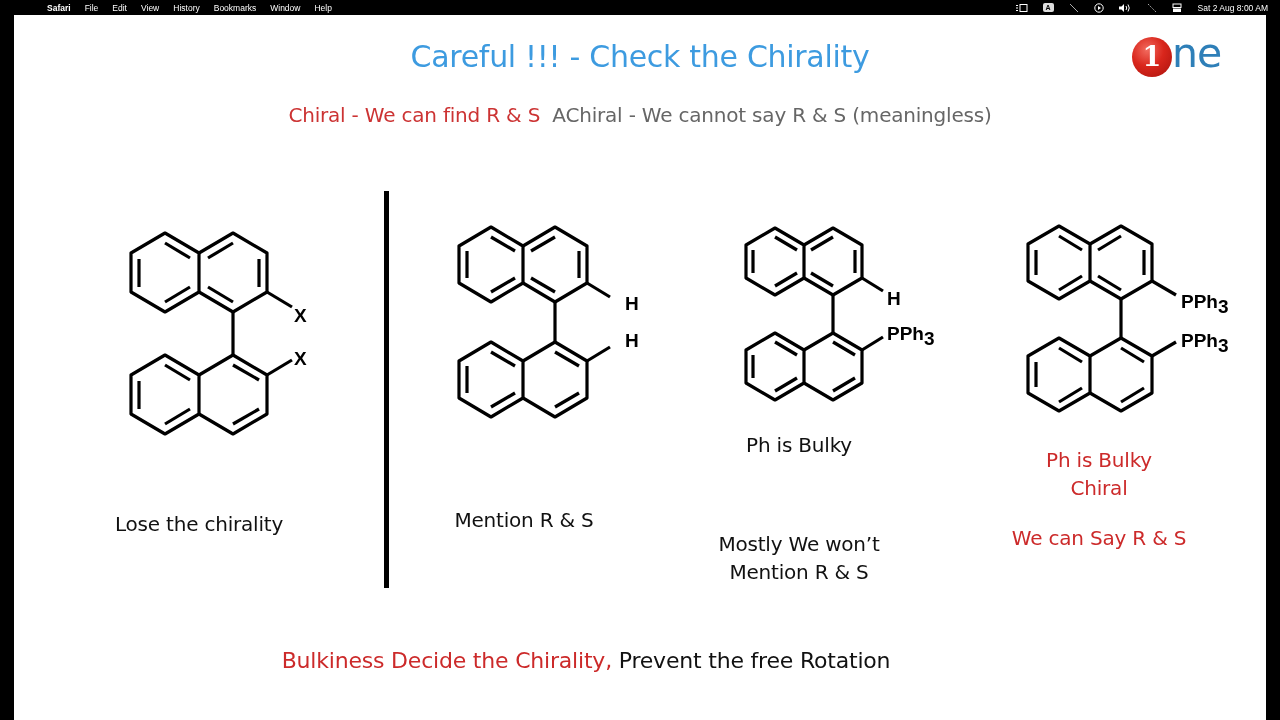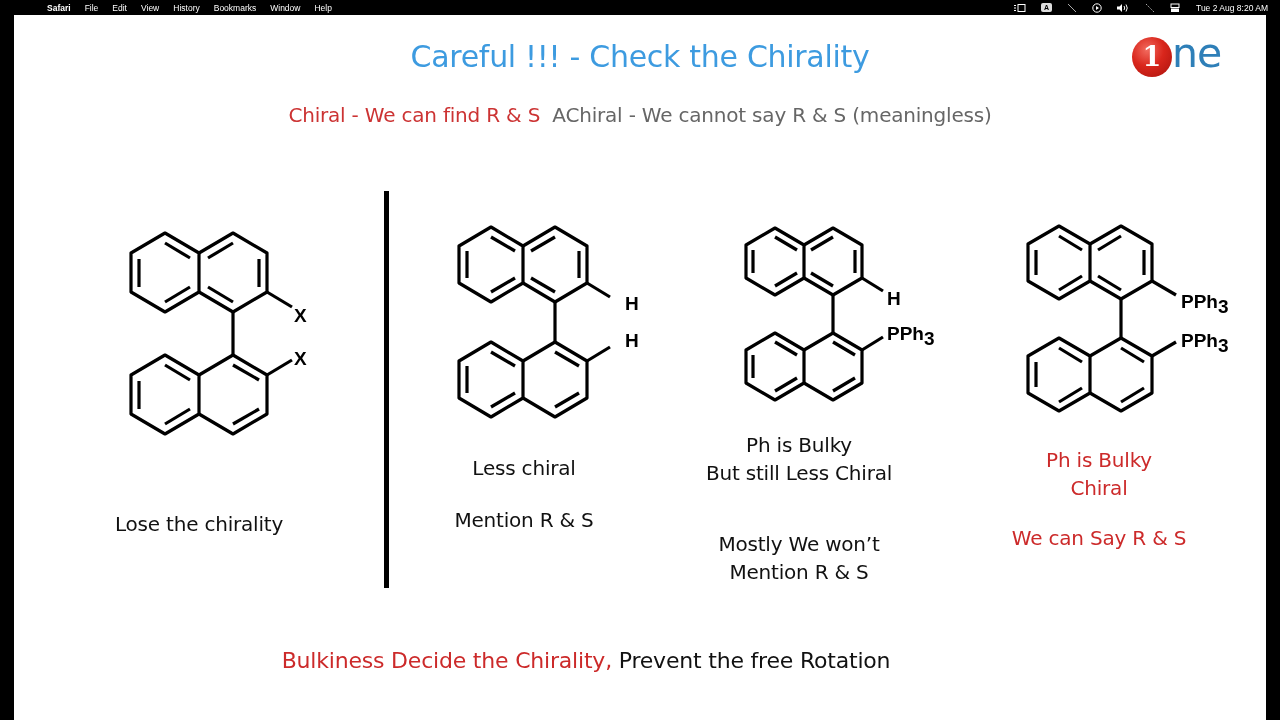--- a/index.html
+++ b/index.html
@@ -108,21 +108,21 @@
       <svg width="10" height="10" viewBox="0 0 10 10">
           <line x1="1" y1="1" x2="9" y2="9" stroke="#aaa" stroke-width="1" stroke-dasharray="1.5 1"></line>
         </svg>
     </span>
     <span class="st">
       <svg width="10" height="10" viewBox="0 0 10 10">
           <rect x="1" y="1" width="8" height="3.5" fill="none" stroke="#fff" stroke-width="1"></rect>
           <rect x="1" y="5.5" width="8" height="3.5" fill="#fff"></rect>
         </svg>
     </span>
-    <span class="clock">Tue 2 Aug  8:20 AM</span>
+    <span class="clock">Sat 2 Aug  8:00 AM</span>
   </div>
 </div>
 
 <div class="slide">
 
   <div class="abs title">Careful !!! - Check the Chirality</div>
 
   <div class="abs logo">
     <div class="ball">1</div>
     <div class="ne">ne</div>
@@ -247,28 +247,26 @@
       </g>
       <text x="172" y="93"><tspan>PPh</tspan><tspan class="sub" dy="5">3</tspan></text>
       <text x="172" y="132"><tspan>PPh</tspan><tspan class="sub" dy="5">3</tspan></text>
     </svg>
   </div>
 
   <div class="abs caption" style="left:20px; width:330px; top:495px;">
     <div>Lose the chirality</div>
   </div>
 
-  <div class="abs caption" style="left:410px; width:200px; top:439px;">Less chiral</div>
   <div class="abs caption" style="left:390px; width:240px; top:491px;">
     <div>Mention R &amp; S</div>
   </div>
 
   <div class="abs caption" style="left:670px; width:230px; top:416px;">
     <div>Ph is Bulky</div>
-    <div>But still Less Chiral</div>
   </div>
   <div class="abs caption" style="left:670px; width:230px; top:515px;">
     <div>Mostly We won’t</div>
     <div>Mention R &amp; S</div>
   </div>
 
   <div class="abs caption red" style="left:980px; width:210px; top:431px;">
     <div>Ph is Bulky</div>
     <div>Chiral</div>
   </div>

